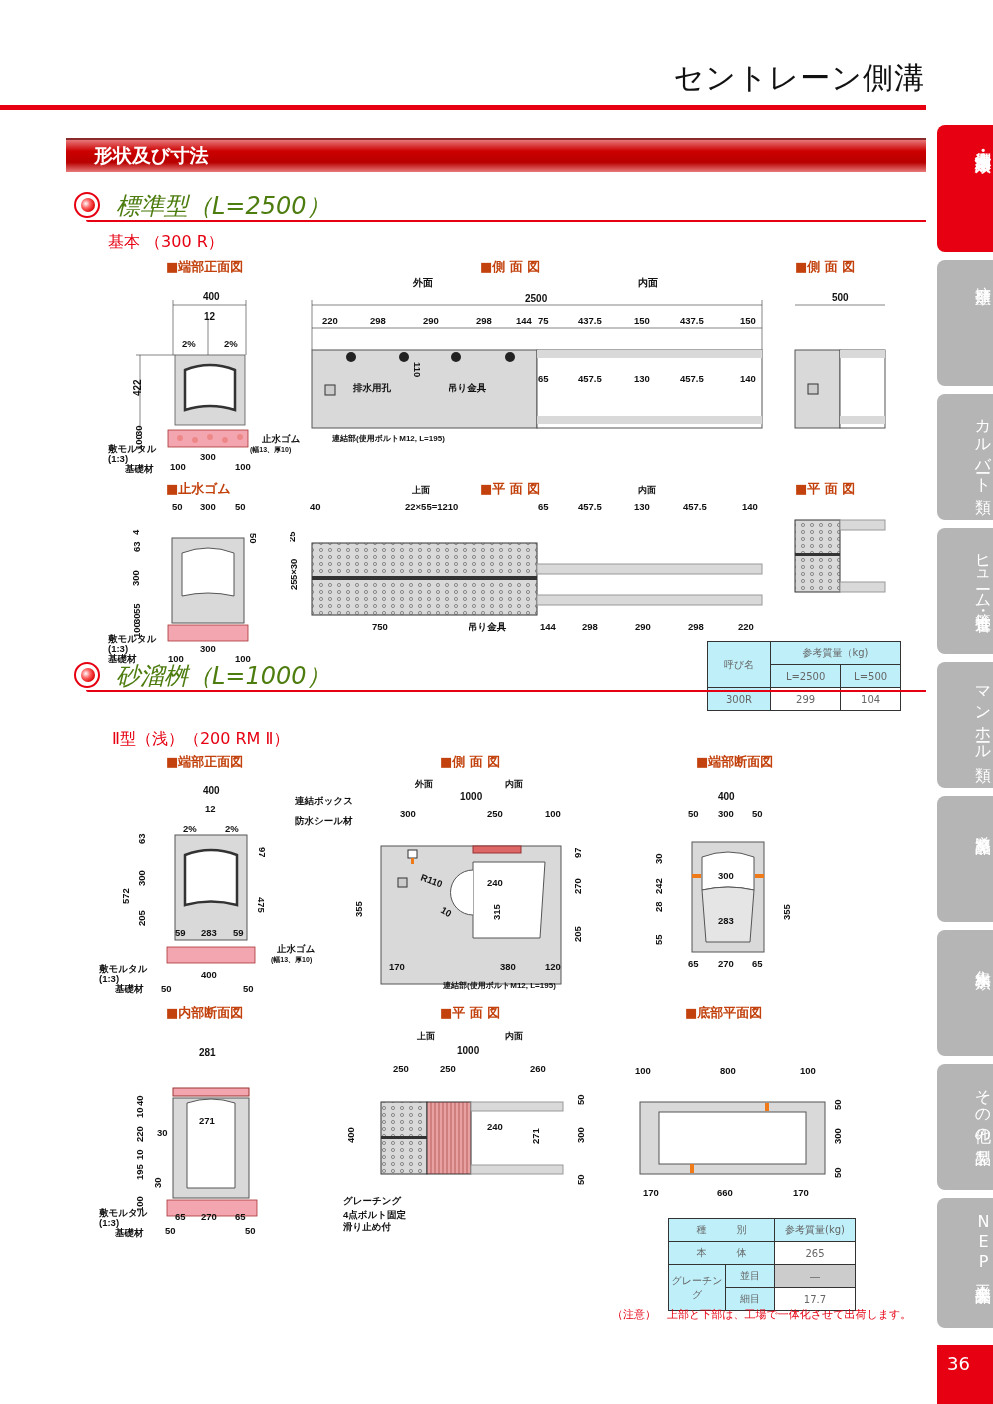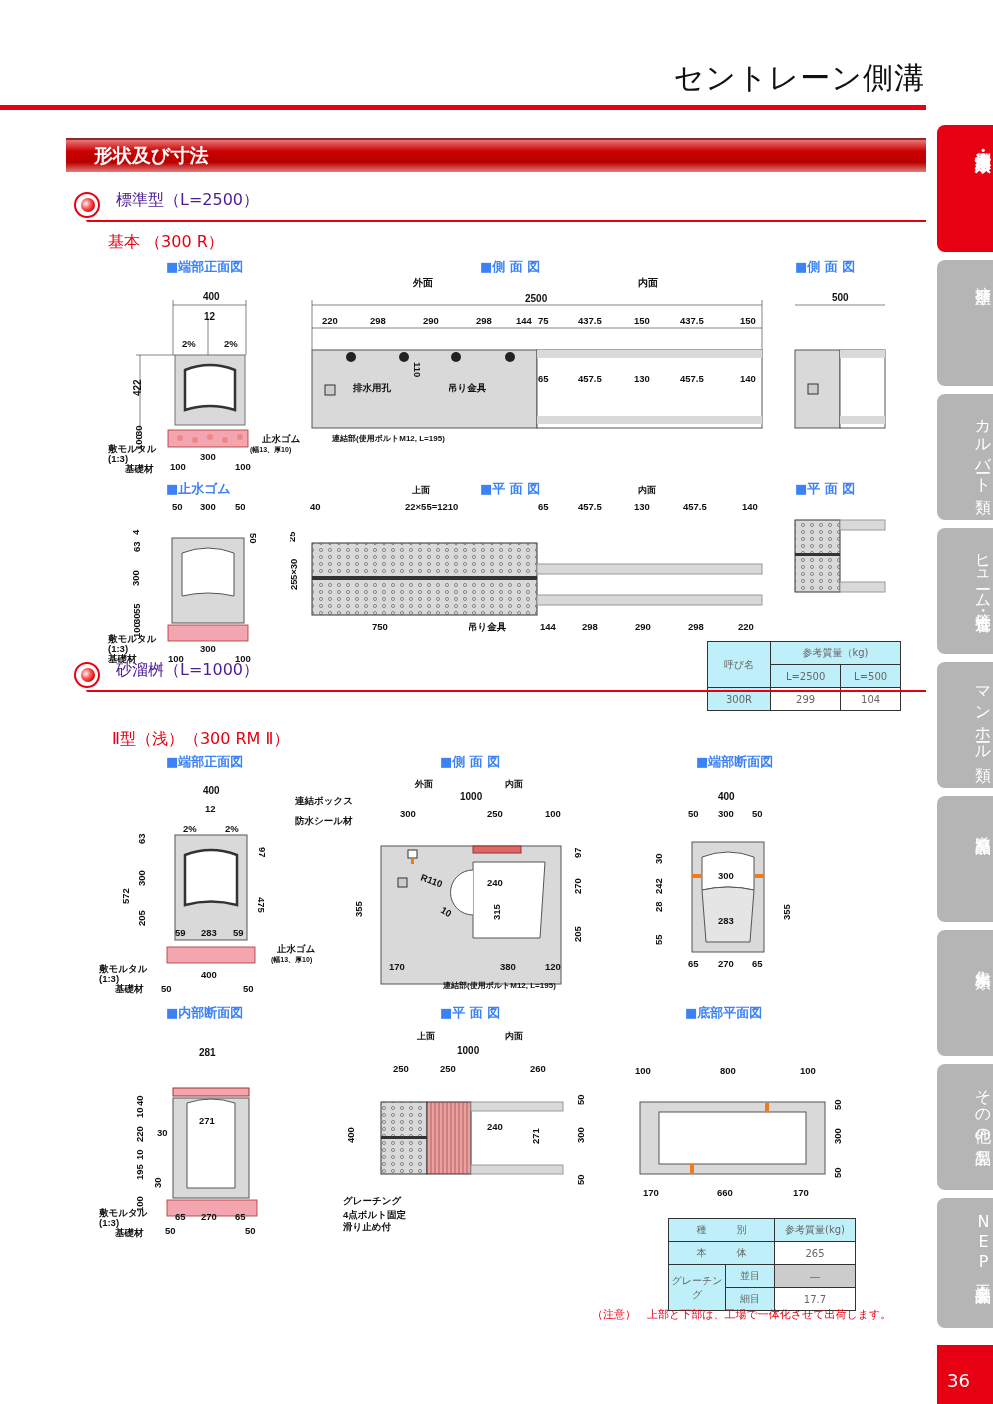--- a/index.html
+++ b/index.html
@@ -5,27 +5,27 @@
   html,body{margin:0;padding:0;background:#fff;}
   body{width:993px;height:1404px;position:relative;overflow:hidden;font-family:"DejaVu Sans","Liberation Sans",sans-serif;color:#111;}
   .abs{position:absolute;}
   .page-title{right:68px;top:58px;font-size:30px;letter-spacing:1px;color:#111;}
   .title-rule{left:0;top:105px;width:926px;height:5px;background:#e60012;}
   .section-band{left:66px;top:138px;width:860px;height:32px;background:linear-gradient(#e8777a 0%,#cc0000 35%,#b80000 70%,#e87a7a 100%);border-top:2px solid #8a2a2a;}
   .section-band span{position:absolute;left:28px;top:3px;color:#fff;font-size:19px;font-weight:bold;}
   .sub-head{left:74px;height:30px;width:852px;}
   .sub-head .bullet{position:absolute;left:0;top:2px;width:26px;height:26px;border-radius:50%;border:2px solid #e60012;box-sizing:border-box;background:#fff;}
   .sub-head .bullet:after{content:"";position:absolute;left:5px;top:4px;width:14px;height:14px;border-radius:50%;background:radial-gradient(circle at 35% 40%,#fff 0%,#f66 35%,#d00 75%);}
-  .sub-head .txt{position:absolute;left:42px;top:0;font-size:16px;color:#4c1d95;}
+  .sub-head .txt{position:absolute;left:42px;top:0;font-size:24px;color:#4d7c0f;font-style:italic;}
   .sub-head .line{position:absolute;left:12px;bottom:-2px;right:0;height:2px;background:#e60012;border-radius:0 0 0 12px;}
   .red-label{color:#e60012;font-size:16px;}
-  .fig-title{font-size:13px;font-weight:bold;color:#3b82f6;}
+  .fig-title{font-size:13px;font-weight:bold;color:#c2410c;}
   .side-tab{right:0;width:56px;border-radius:8px 0 0 8px;background:#b5b5b5;color:#fff;font-size:16px;writing-mode:vertical-rl;text-orientation:upright;padding-top:14px;box-sizing:border-box;letter-spacing:1px;}
   .side-tab.active{background:#e60012;font-weight:bold;}
-  .page-num{right:0;top:1345px;width:56px;height:59px;background:#e60012;color:#fff;font-size:18px;text-align:left;padding:25px 0 0 10px;box-sizing:border-box;}
+  .page-num{right:0;top:1345px;width:56px;height:59px;background:#e60012;color:#fff;font-size:18px;text-align:left;padding:8px 0 0 10px;box-sizing:border-box;}
   table.wt{border-collapse:collapse;font-size:10px;}
   table.wt td{border:1px solid #333;text-align:center;height:20px;color:#666;}
   table.wt td.hd{background:#bff0fa;}
   table.wt td.gray{background:#ccc;}
   .note{color:#e60012;font-size:11px;}
   svg text{font-family:"Liberation Sans","DejaVu Sans",sans-serif;}
   .dim{font-size:10px;font-weight:bold;fill:#111;}
   .lbl{font-size:9.5px;font-weight:bold;fill:#111;}
 </style>
 </head>
@@ -218,21 +218,21 @@
     <td>104</td>
   </tr>
 </tbody>
   </table>
 
 <div class="abs sub-head" style="top:660px;">
   <div class="bullet"></div>
   <div class="txt">砂溜桝（L=1000）</div>
   <div class="line"></div>
 </div>
-<div class="abs red-label" style="left:112px;top:729px;">Ⅱ型（浅）（300 RM Ⅱ）</div>
+<div class="abs red-label" style="left:112px;top:729px;">Ⅱ型（浅）（200 RM Ⅱ）</div>
 
 <div class="abs fig-title" style="left:166px;top:753px;">■端部正面図</div>
 <div class="abs fig-title" style="left:440px;top:753px;">■側 面 図</div>
 <div class="abs fig-title" style="left:685px;top:753px;margin-left:11px;">■端部断面図</div>
 <div class="abs fig-title" style="left:166px;top:1004px;">■内部断面図</div>
 <div class="abs fig-title" style="left:440px;top:1004px;">■平 面 図</div>
 <div class="abs fig-title" style="left:685px;top:1004px;">■底部平面図</div>
 
 <svg class="abs" style="left:95px;top:780px;" width="230" height="215">
   <rect x="80" y="55" width="72" height="105" fill="#d9d9d9" stroke="#555"></rect>
@@ -404,21 +404,21 @@
     <td class="hd" rowspan="2">グレーチング</td>
     <td class="hd" style="width:46px">並目</td>
     <td class="gray">―</td>
   </tr>
   <tr>
     <td class="hd">細目</td>
     <td>17.7</td>
   </tr>
 </tbody>
   </table>
-<div class="abs note" style="left:592px;top:1307px;">（注意）　上部と下部は、工場で一体化させて出荷します。</div>
+<div class="abs note" style="left:612px;top:1307px;">（注意）　上部と下部は、工場で一体化させて出荷します。</div>
 
 <div class="abs side-tab active" style="top:125px;height:127px;">側溝・水路類</div>
 <div class="abs side-tab" style="top:260px;height:126px;">擁壁類</div>
 <div class="abs side-tab" style="top:394px;height:126px;">カルバート類</div>
 <div class="abs side-tab" style="top:528px;height:126px;">ヒューム管・推進管</div>
 <div class="abs side-tab" style="top:662px;height:126px;">マンホール類</div>
 <div class="abs side-tab" style="top:796px;height:126px;padding-top:28px;">道路製品</div>
 <div class="abs side-tab" style="top:930px;height:126px;padding-top:28px;">集水桝類</div>
 <div class="abs side-tab" style="top:1064px;height:126px;">その他の製品</div>
 <div class="abs side-tab" style="top:1198px;height:130px;">NEP工業会製品</div>

